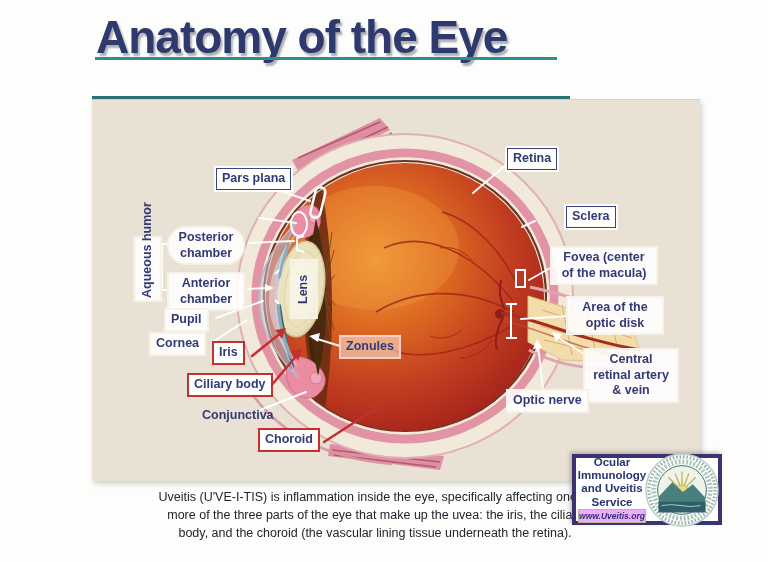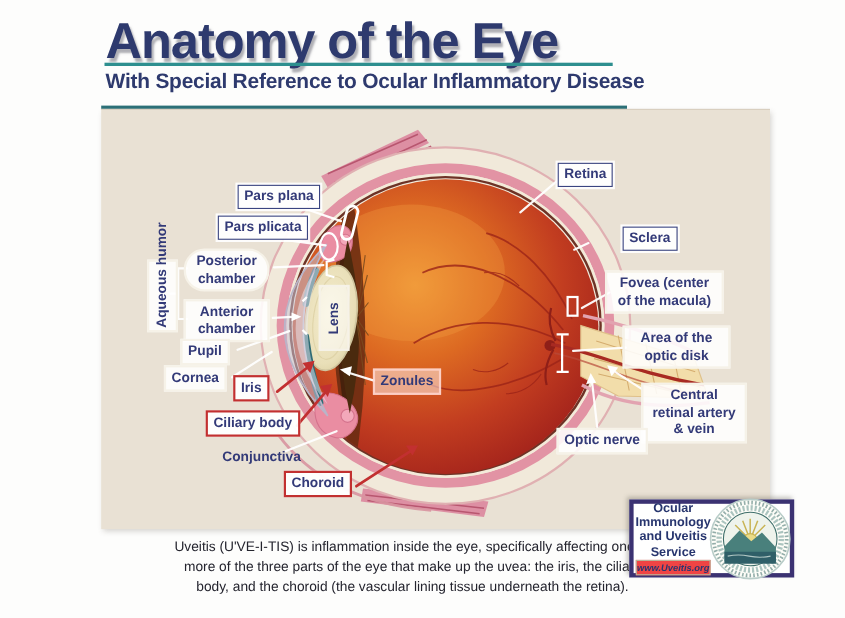--- a/index.html
+++ b/index.html
@@ -38,31 +38,30 @@
            font:400 12.5px/1.42 "Liberation Sans",sans-serif;color:#24242e;}
 
   
   #logo{position:absolute;left:572px;top:454px;width:150px;height:71px;background:#fff;
         border:4px solid #3b3272;box-sizing:border-box;display:flex;align-items:center;
         box-shadow:-2px -2px 4px rgba(90,85,75,.35);}
   #logo-text{width:64px;display:flex;flex-direction:column;align-items:center;
              justify-content:center;padding-left:4px;}
   #logo-text .ln{font:700 11.5px/1.15 "Liberation Sans",sans-serif;color:#27356e;text-align:center;}
   #logo-url{margin-top:0;font:700 italic 8.5px/1.2 "Liberation Sans",sans-serif;color:#2a3570;
-            background:#ef4444;border:1px solid #b9b49a;padding:1px 0;white-space:nowrap;}
+            background:#f0abfc;border:1px solid #b9b49a;padding:1px 0;white-space:nowrap;}
   #logo-seal{flex:1;display:flex;align-items:center;justify-content:center;}
 </style>
 </head>
 <body>
 
 <div id="page">
 
   <div id="title">Anatomy of the Eye</div>
   <div id="title-rule"></div>
-  <div id="subtitle">With Special Reference to Ocular Inflammatory Disease</div>
   <div id="subtitle-rule"></div>
 
   <div id="panel"></div>
 
   <svg id="eye-svg" viewBox="0 0 608 380">
     <defs>
       <radialGradient id="vitGrad" cx="40%" cy="36%" r="78%">
         <stop offset="0%" stop-color="#f09a38"></stop>
         <stop offset="32%" stop-color="#dd6a22"></stop>
         <stop offset="62%" stop-color="#c23d20"></stop>
@@ -197,21 +196,20 @@
       <path d="M232,342 L283,309"></path>
     </g>
     <g fill="#c23030">
       <polygon points="194,228 183,230 190,239"></polygon>
       <polygon points="210,249 199,251 206,261"></polygon>
       <polygon points="288,305 277,305 283,314"></polygon>
     </g>
   </svg>
 
   <div class="lb lb-navy" style="left:216px;top:168px;">Pars plana</div>
-  <div class="lb lb-navy" style="left:198px;top:196px;">Pars plicata</div>
   <div class="lb lb-white multi" style="left:167px;top:226px;width:78px;border-radius:19px;">Posterior chamber</div>
   <div class="lb lb-white lb-vert" style="left:134px;top:236px;height:66px;">Aqueous humor</div>
   <div class="lb lb-white multi" style="left:167px;top:272px;width:78px;">Anterior chamber</div>
   <div class="lb lb-white" style="left:164px;top:308px;">Pupil</div>
   <div class="lb lb-white" style="left:149px;top:332px;">Cornea</div>
   <div class="lb lb-red" style="left:212px;top:341px;">Iris</div>
   <div class="lb lb-red" style="left:187px;top:373px;">Ciliary body</div>
   <div class="lb lb-plain" style="left:197px;top:406px;">Conjunctiva</div>
   <div class="lb lb-red" style="left:258px;top:428px;">Choroid</div>
   <div class="lb lb-white lb-vert" style="left:290px;top:259px;height:60px;background:rgba(255,255,255,.55);">Lens</div>

